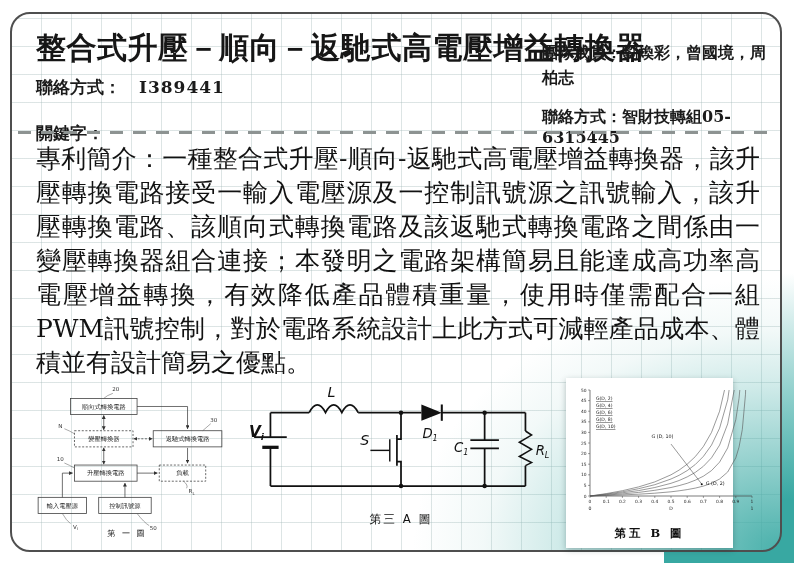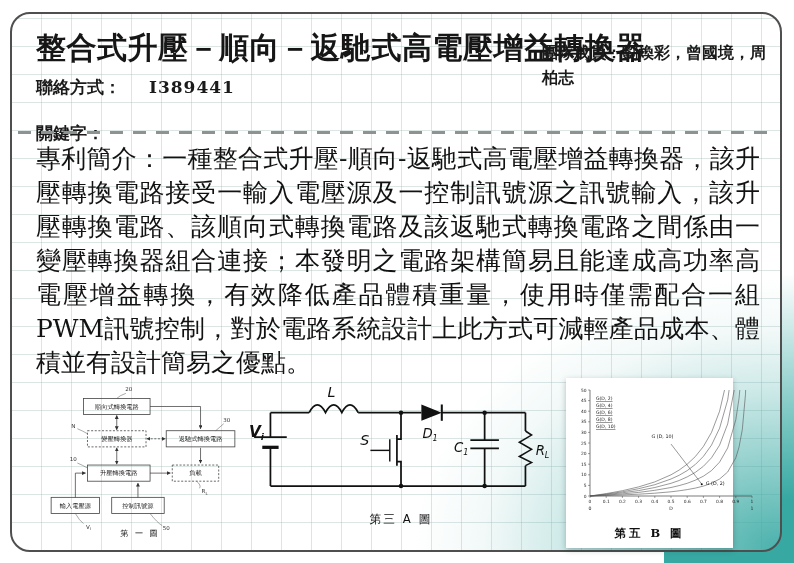--- a/index.html
+++ b/index.html
@@ -18,28 +18,28 @@
       radial-gradient(540px 400px at 100% 100%,
         rgba(58,170,164,0.92) 0%, rgba(58,170,164,0.55) 22%,
         rgba(96,186,181,0.28) 42%, rgba(150,205,200,0.12) 55%, rgba(255,255,255,0) 68%),
       repeating-linear-gradient(90deg, transparent 0 29px, rgba(150,175,175,0.33) 29px 30px),
       repeating-linear-gradient(0deg, transparent 0 27px, rgba(150,175,175,0.33) 27px 28px);
     background-color:#fff;
   }
   .title{position:absolute;left:24px;top:14px;font-size:30px;font-weight:bold;letter-spacing:0.5px;white-space:nowrap;color:#161616;}
   .team{position:absolute;left:530px;top:27px;width:236px;font-size:16px;font-weight:bold;line-height:1.55;}
   .row-patent{position:absolute;left:24px;top:62px;font-size:17px;font-weight:bold;}
-  .patent-no{margin-left:28px;letter-spacing:1px;}
+  .patent-no{margin-left:18px;letter-spacing:1px;}
   .keywords{position:absolute;left:24px;top:108px;font-size:17px;font-weight:bold;}
   .contact{position:absolute;left:530px;top:93px;width:242px;font-size:16px;font-weight:bold;}
   .sep{position:absolute;left:6px;right:6px;top:117px;height:3px;
     background:repeating-linear-gradient(90deg,#8d9392 0 13px,transparent 13px 23px);}
   .abstract{position:absolute;left:24px;top:128px;width:724px;font-size:25px;line-height:34px;
     font-weight:400;color:#121212;text-align:justify;}
-  .fig1{position:absolute;left:25px;top:366px;width:212px;height:160px;}
+  .fig1{position:absolute;left:12px;top:366px;width:212px;height:160px;}
   .fig2{position:absolute;left:236px;top:370px;width:306px;height:150px;}
   .fig3{position:absolute;left:554px;top:364px;width:167px;height:170px;background:#fff;
     box-shadow:0 2px 6px rgba(0,40,38,0.28);z-index:2;}
   .fig3 svg{display:block;margin:5px auto 0;}
   .fig3cap{text-align:center;font-size:11.5px;letter-spacing:3px;color:#111;margin-top:1px;font-weight:bold;}
   svg text{font-family:"DejaVu Sans","Liberation Sans",sans-serif;}
   svg .serif{font-family:"DejaVu Serif","Liberation Serif",serif;}
 </style>
 </head>
 <body>
@@ -49,20 +49,21 @@
 <div class="sheet">
 
   <div class="title">整合式升壓－順向－返馳式高電壓增益轉換器</div>
   <div class="team">團隊成員：劉煥彩，曾國境，周柏志</div>
 
   <div class="row-patent">
     <span>聯絡方式：</span><span class="patent-no">I389441</span>
   </div>
 
   <div class="keywords">關鍵字：</div>
+  <div class="contact">聯絡方式：智財技轉組05-6315445</div>
 
   <div class="sep"></div>
 
   <div class="abstract">專利簡介：一種整合式升壓-順向-返馳式高電壓增益轉換器，該升壓轉換電路接受一輸入電壓源及一控制訊號源之訊號輸入，該升壓轉換電路、該順向式轉換電路及該返馳式轉換電路之間係由一變壓轉換器組合連接；本發明之電路架構簡易且能達成高功率高電壓增益轉換，有效降低產品體積重量，使用時僅需配合一組PWM訊號控制，對於電路系統設計上此方式可減輕產品成本、體積並有設計簡易之優點。</div>
 
   <div class="fig1">
     <svg viewBox="0 0 210 158" width="212" height="160">
       <defs>
         <marker id="arr" viewBox="0 0 8 8" refX="7" refY="4" markerWidth="5.5" markerHeight="5.5" orient="auto-start-reverse">
           <path d="M0,0 L8,4 L0,8 z" fill="#333"></path>

